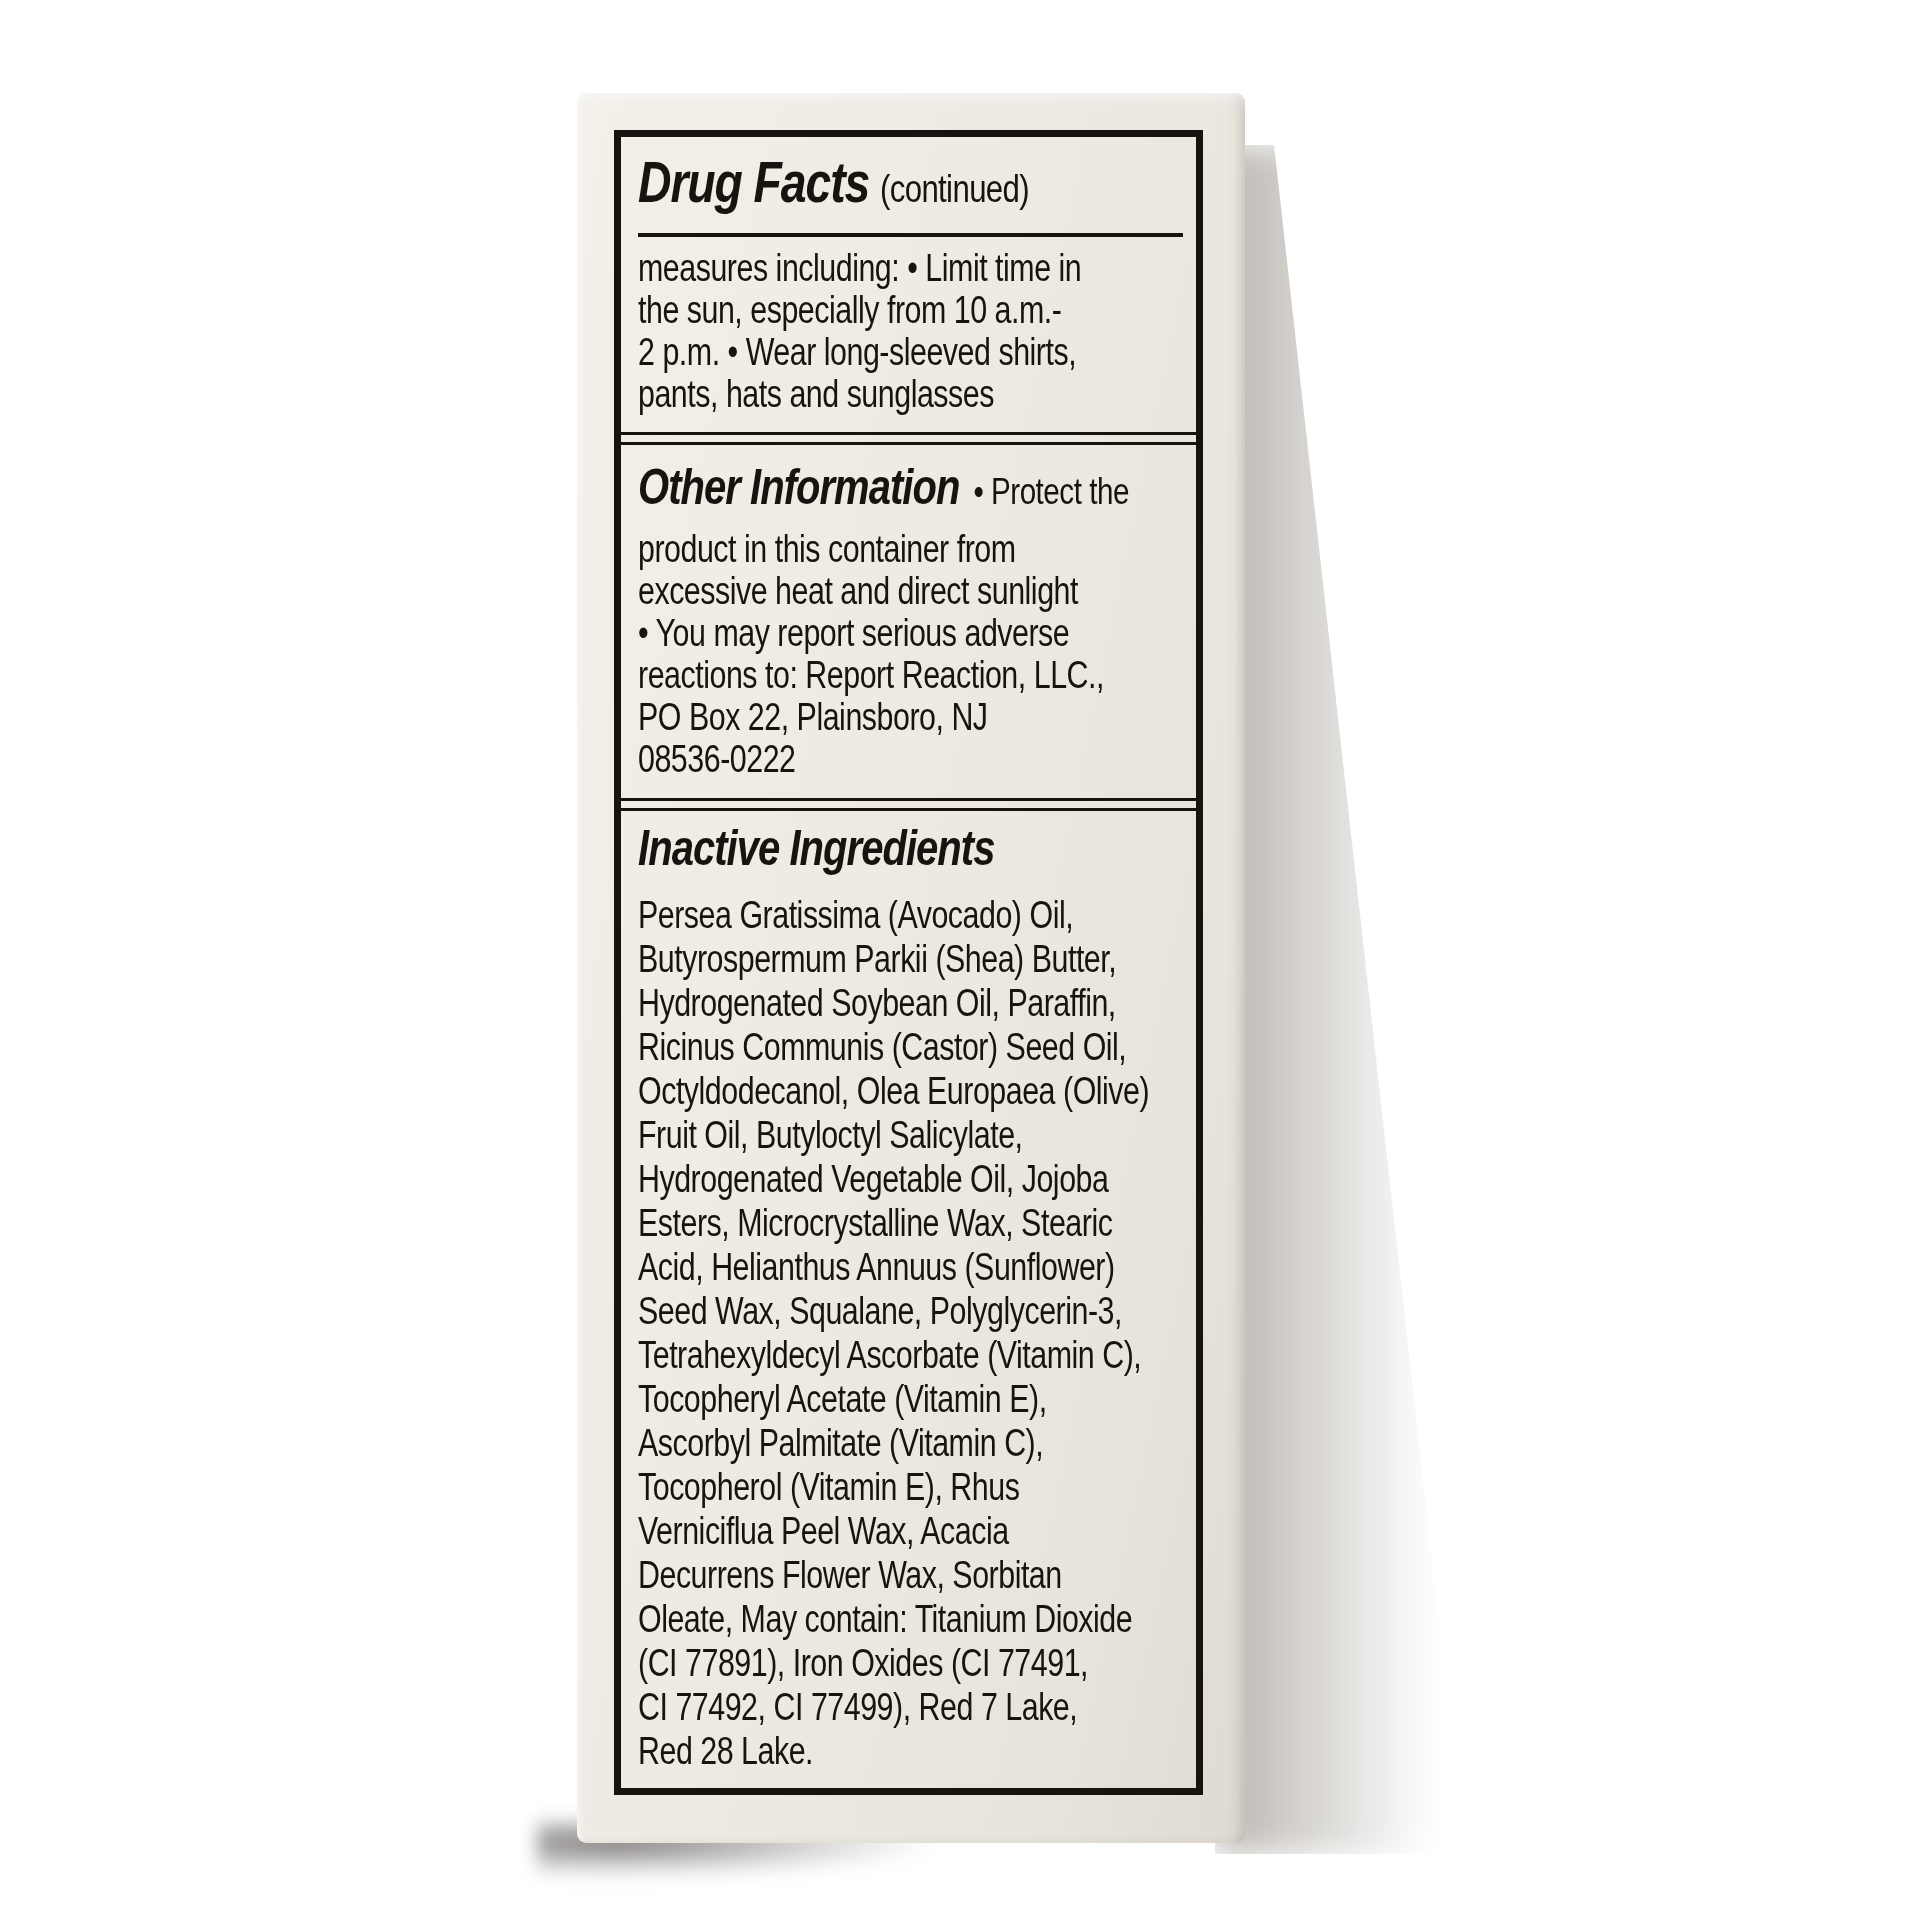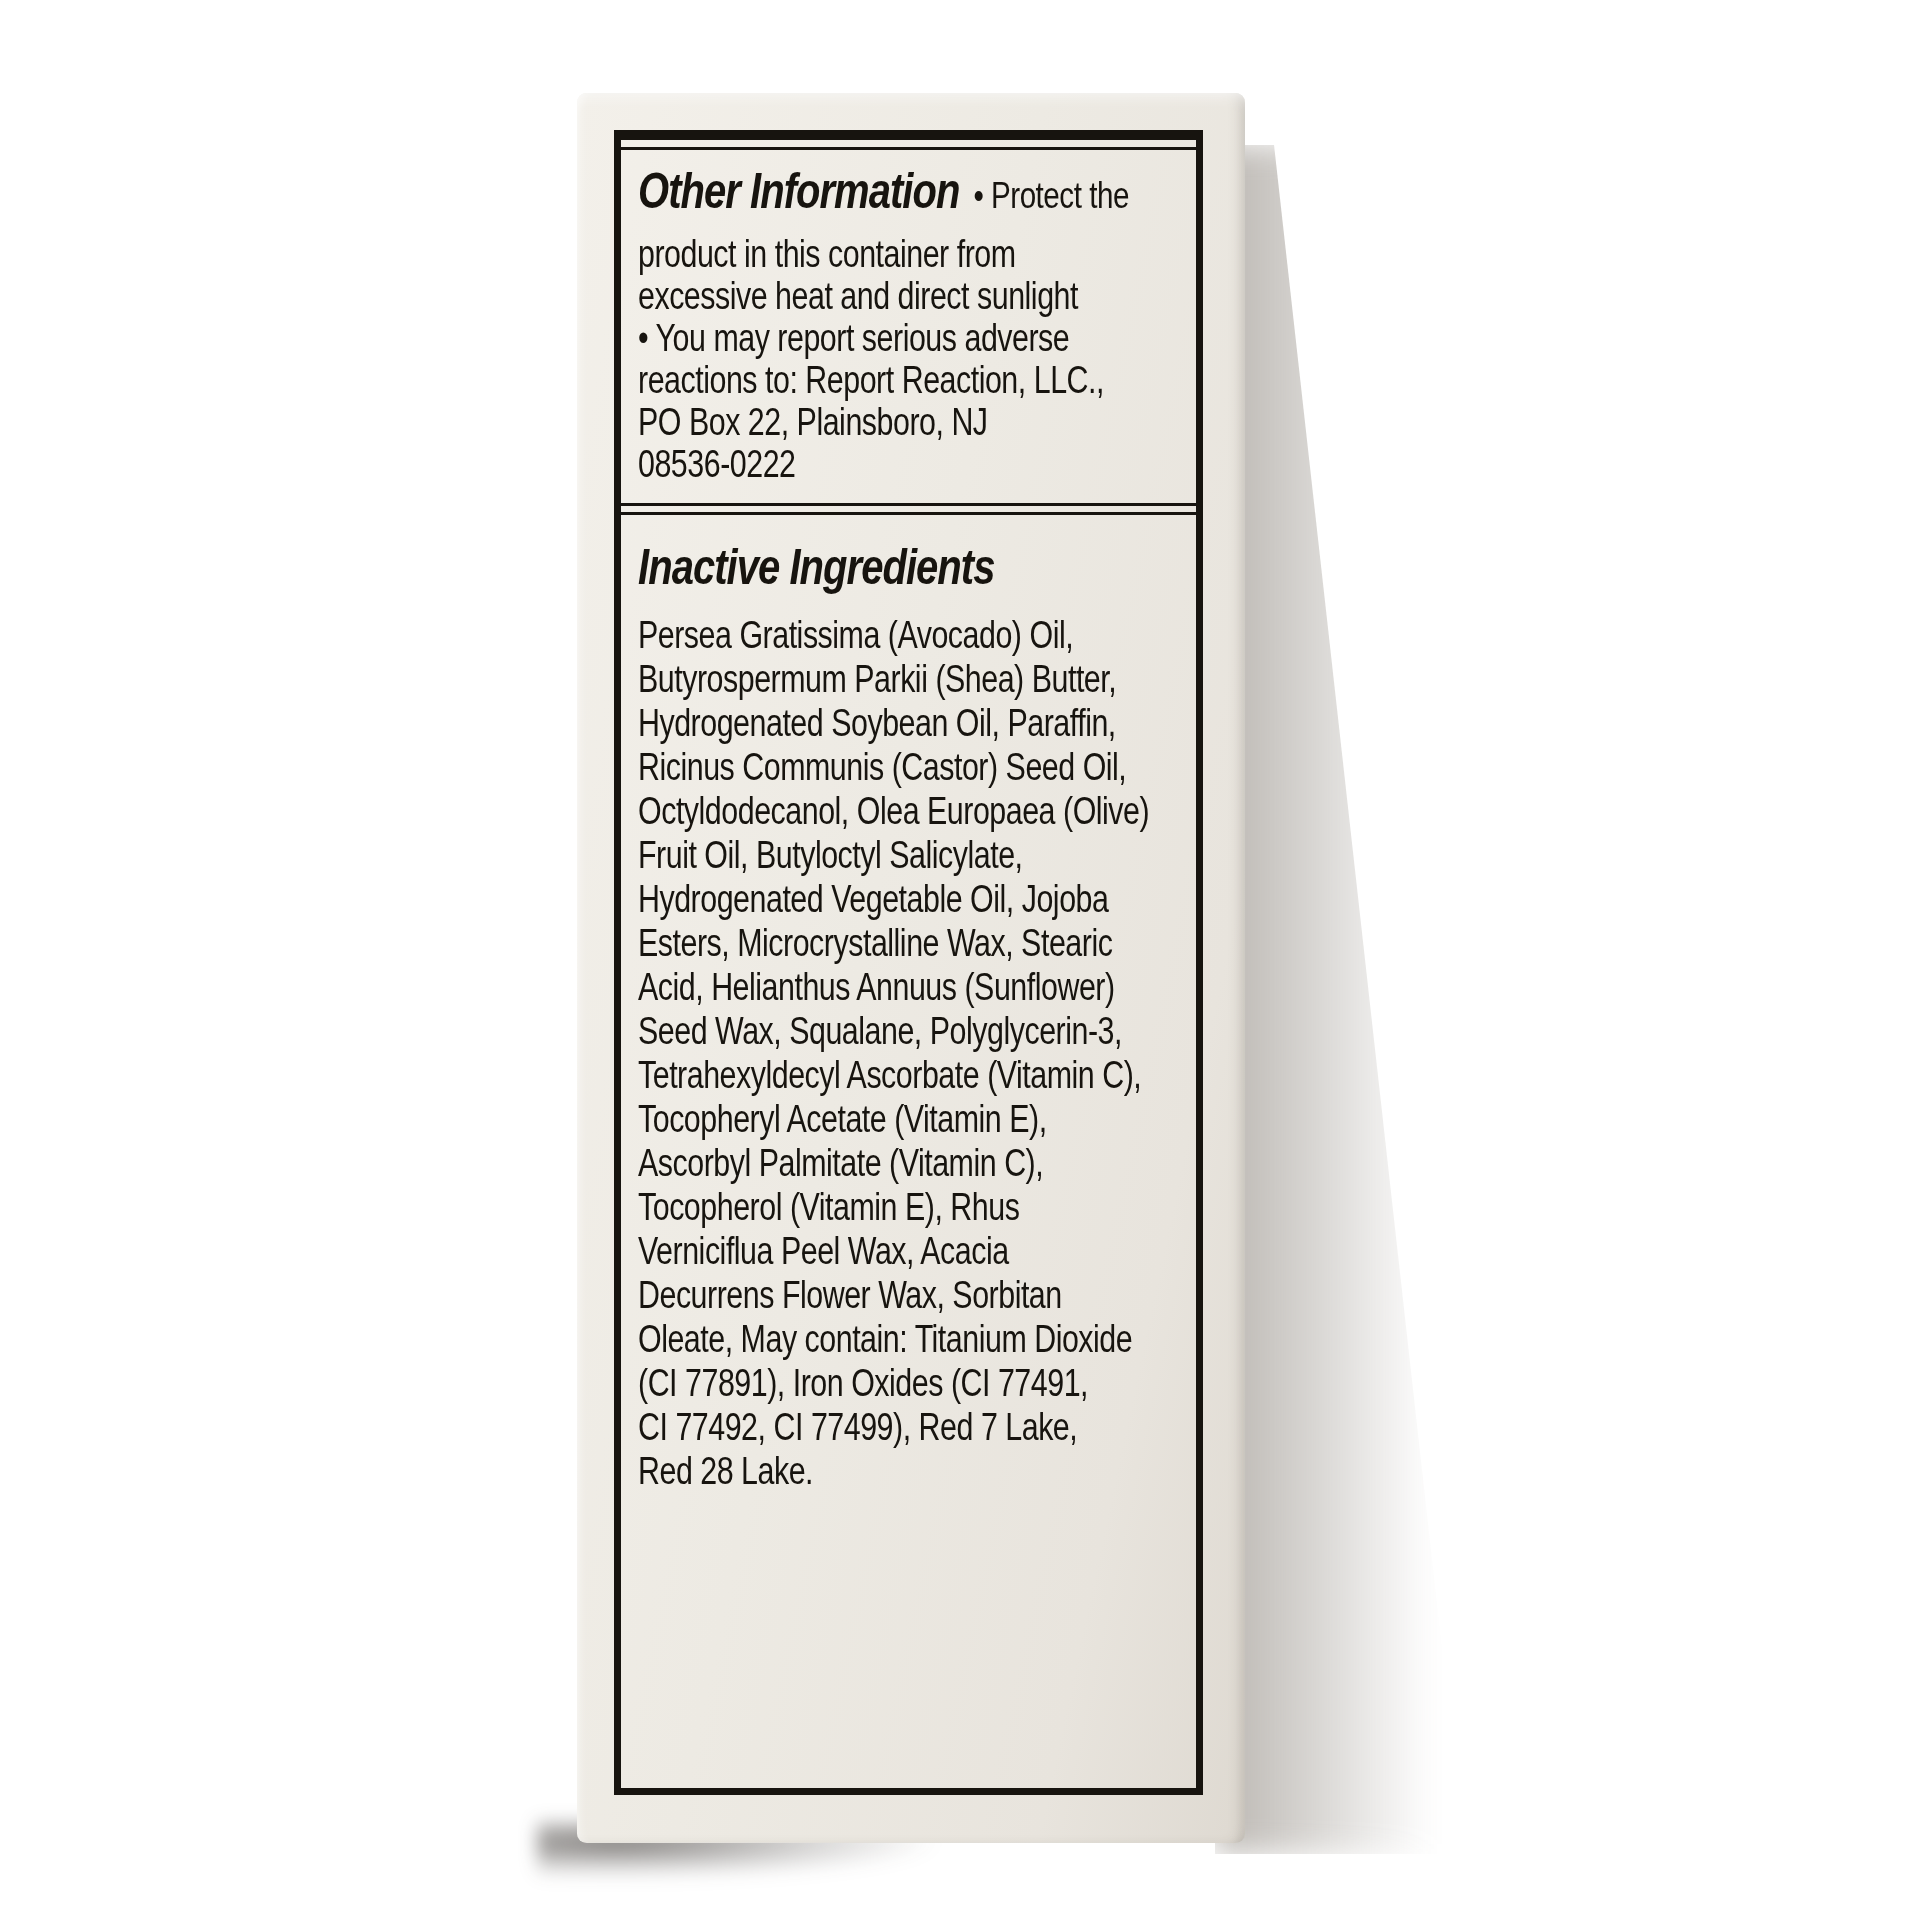--- a/index.html
+++ b/index.html
@@ -20,21 +20,21 @@
     background:linear-gradient(102deg,#f3f0ea 0%,#edeae3 45%,#e8e4dd 80%,#ded9d1 100%);
     box-shadow:inset 0 9.7px 13.5px -7.7px rgba(255,255,255,.9),
                inset -8.7px 0 15.4px -8.7px rgba(70,62,55,.38),
                inset 8.7px 0 11.6px -8.7px rgba(255,255,255,.75);}
 
   
   .frame{position:absolute;left:37px;top:37px;right:42px;bottom:48px;
     border:7.7px solid #17140f;display:flex;flex-direction:column;}
   .divider{flex:none;height:6.8px;border-top:3.9px solid #17140f;border-bottom:3.9px solid #17140f;}
   .sec{flex:none;padding:13.5px 13.5px 17.4px 17.4px;}
-  .sec.grow{flex:1 1 auto;padding-top:24px;}
+  .sec.grow{flex:1 1 auto;padding-top:9px;}
 
   
   .cx{transform:scaleX(.8);transform-origin:0 0;width:125%;}
   .titlerow{white-space:pre;line-height:62px;}
   .h1{font-style:italic;font-weight:700;font-size:58px;letter-spacing:-1.4px;}
   .cont{font-weight:400;font-size:39px;letter-spacing:-0.8px;margin-left:13.5px;}
   .rule{height:3.9px;background:#17140f;margin:5.8px 0 9.7px 0;}
   .h2line{white-space:pre;line-height:56px;}
   .h2{font-style:italic;font-weight:700;font-size:50px;letter-spacing:-1.2px;}
   .lead{font-weight:400;font-size:37px;letter-spacing:-0.6px;margin-left:17.4px;}
@@ -45,20 +45,32 @@
 </head>
 <body>
 
 <div class="stage">
   <div class="shadow-right"></div>
   <div class="shadow-bottom"></div>
 
   <div class="box">
     <div class="frame">
 
+      <section class="sec s1">
+        <div class="cx">
+          <div class="titlerow"><span class="h1">Drug Facts</span><span class="cont">(continued)</span></div>
+        </div>
+        <div class="rule"></div>
+        <div class="cx">
+          <div class="body">measures including: • Limit time in
+the sun, especially from 10 a.m.-
+2 p.m. • Wear long-sleeved shirts,
+pants, hats and sunglasses</div>
+        </div>
+      </section>
 
       <div class="divider"></div>
 
       <section class="sec s2">
         <div class="cx">
           <div class="h2line"><span class="h2">Other Information</span><span class="lead">• Protect the</span></div>
           <div class="body">product in this container from
 excessive heat and direct sunlight
 • You may report serious adverse
 reactions to: Report Reaction, LLC.,

